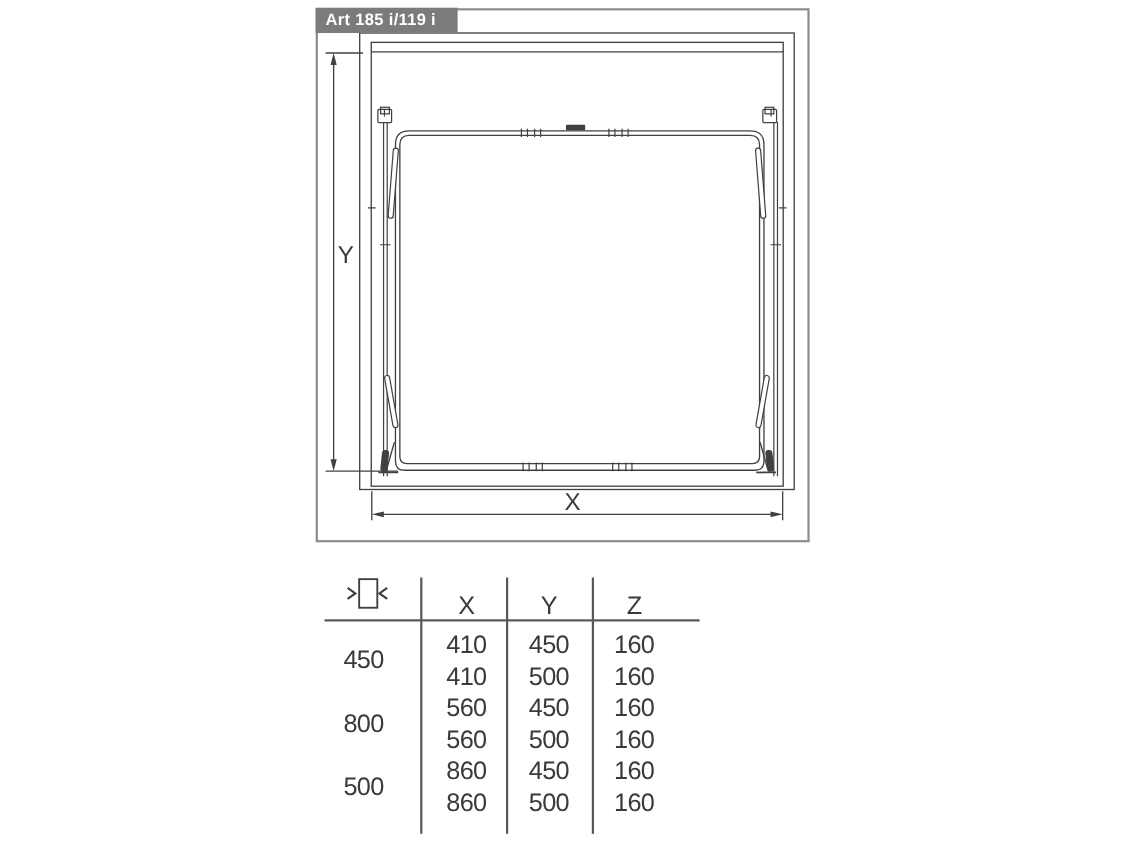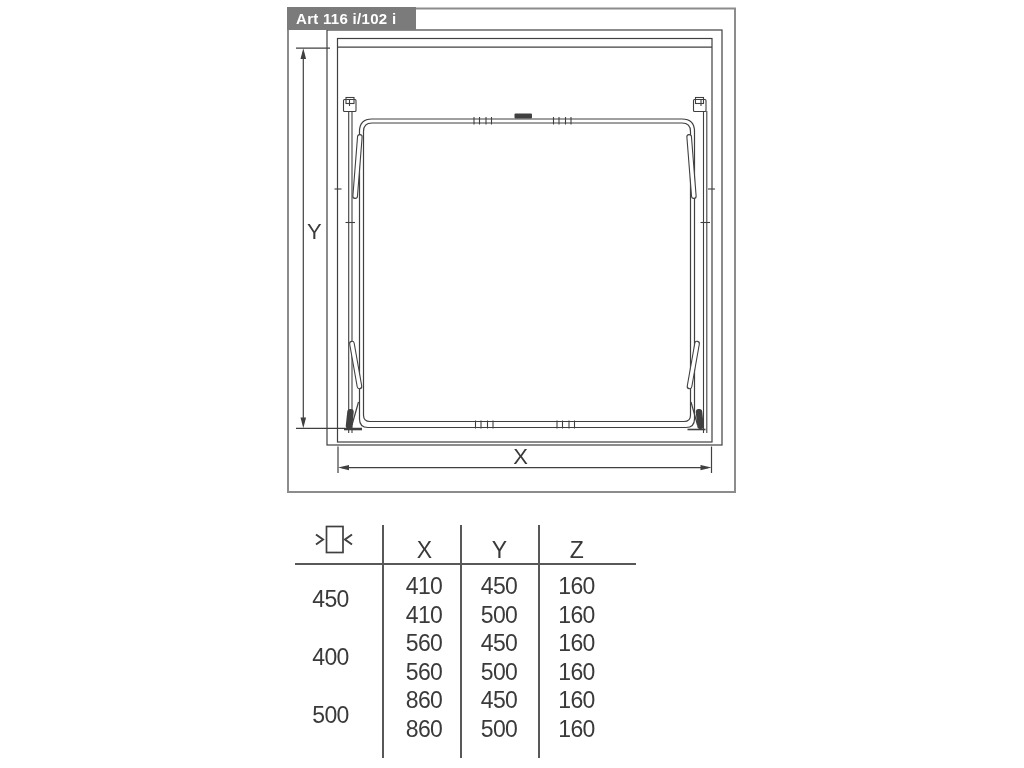--- a/index.html
+++ b/index.html
@@ -120,40 +120,40 @@
     <g>
       <path d="M338 446.5 V473" class="ln"></path>
       <path d="M711.5 446.5 V473" class="ln"></path>
       <path d="M342 467.6 H708" class="ln"></path>
       <polygon points="338,467.6 349,464.9 349,470.3" class="fill"></polygon>
       <polygon points="711.5,467.6 700.5,464.9 700.5,470.3" class="fill"></polygon>
       <text x="520.5" y="464" text-anchor="middle" class="dimtxt">X</text>
     </g>
   </svg>
 
-  <div id="title-bar">Art 116 i/102 i</div>
+  <div id="title-bar">Art 185 i/119 i</div>
 
   <div id="dims-table">
     <div class="vline" style="left:87px"></div>
     <div class="vline" style="left:165px"></div>
     <div class="vline" style="left:243px"></div>
     <div class="hline"></div>
 
     <svg id="width-icon" width="46" height="38" viewBox="0 0 46 38">
       <rect x="15.5" y="4.5" width="16.5" height="26" fill="none" stroke="#404040" stroke-width="1.7"></rect>
       <polyline points="5,12.5 12,17.5 5,22.5" fill="none" stroke="#404040" stroke-width="2"></polyline>
       <polyline points="41,12.5 34,17.5 41,22.5" fill="none" stroke="#404040" stroke-width="2"></polyline>
     </svg>
 
     <div class="hcell" style="left:129px;top:19px">X</div>
     <div class="hcell" style="left:204px;top:19px">Y</div>
     <div class="hcell" style="left:281.5px;top:19px">Z</div>
 
     <div class="gcell" style="left:35.5px;top:68px">450</div>
-    <div class="gcell" style="left:35.5px;top:126px">400</div>
+    <div class="gcell" style="left:35.5px;top:126px">800</div>
     <div class="gcell" style="left:35.5px;top:183.5px">500</div>
 
     <div class="cell" style="left:129px;top:55px">410</div>
     <div class="cell" style="left:204px;top:55px">450</div>
     <div class="cell" style="left:281.5px;top:55px">160</div>
 
     <div class="cell" style="left:129px;top:83.5px">410</div>
     <div class="cell" style="left:204px;top:83.5px">500</div>
     <div class="cell" style="left:281.5px;top:83.5px">160</div>
 

